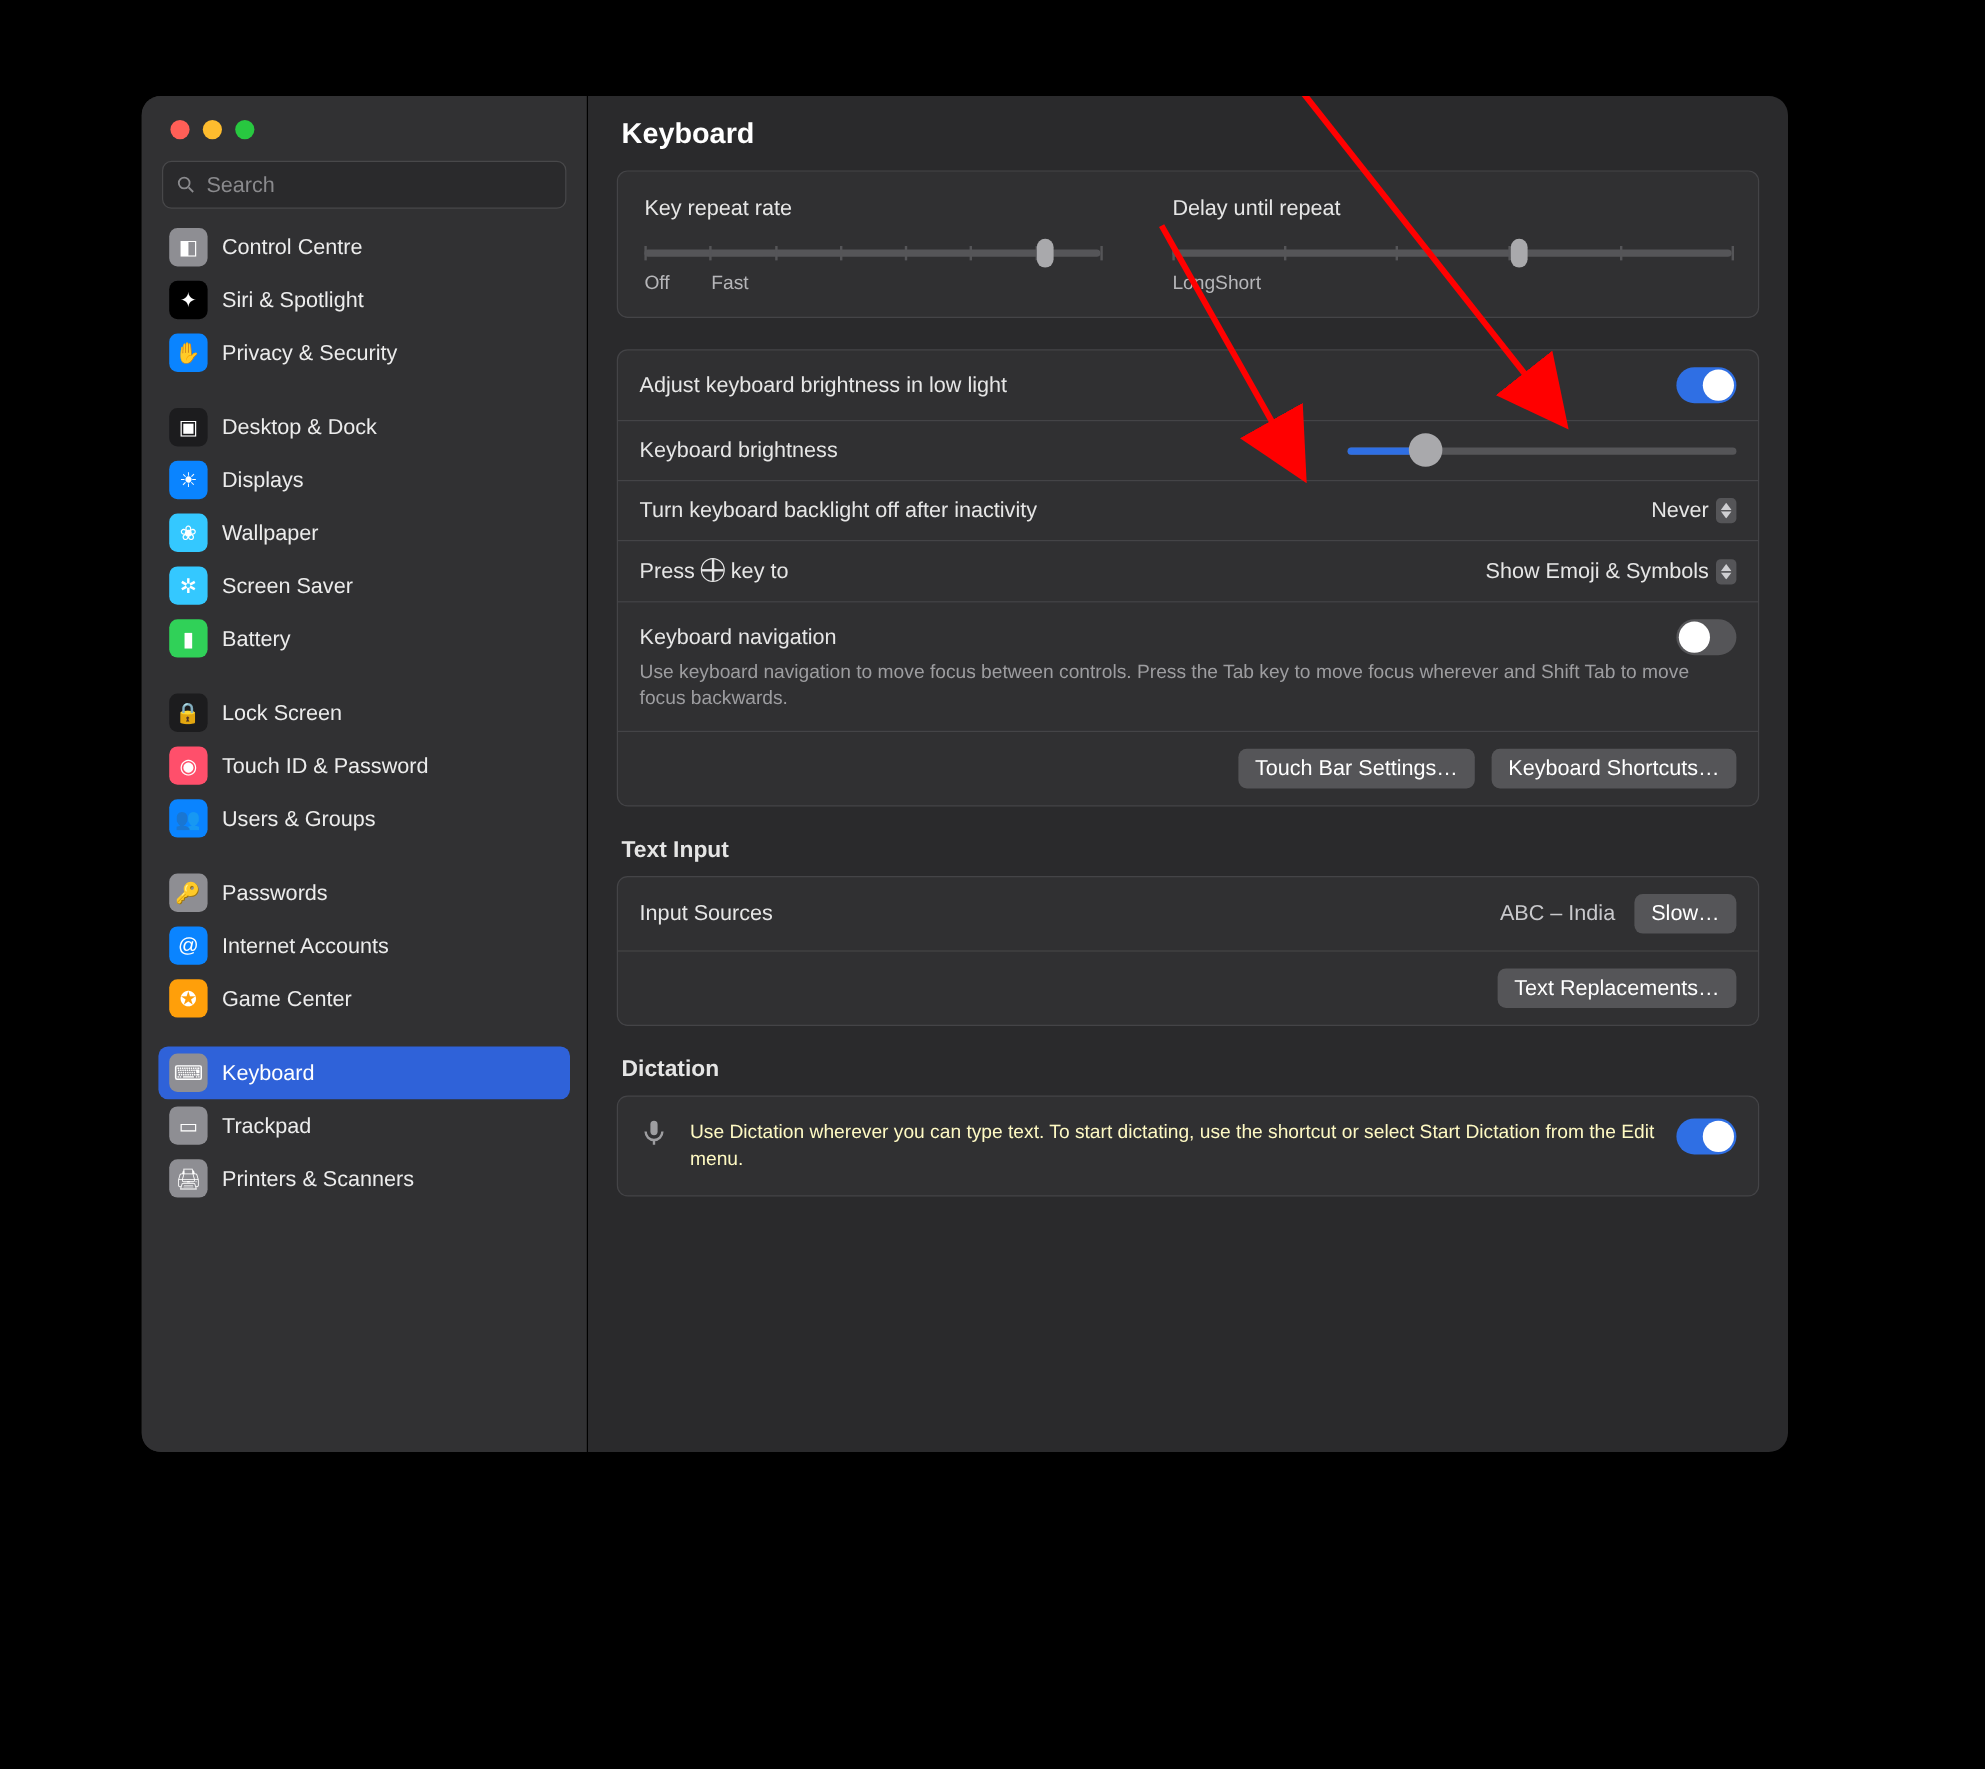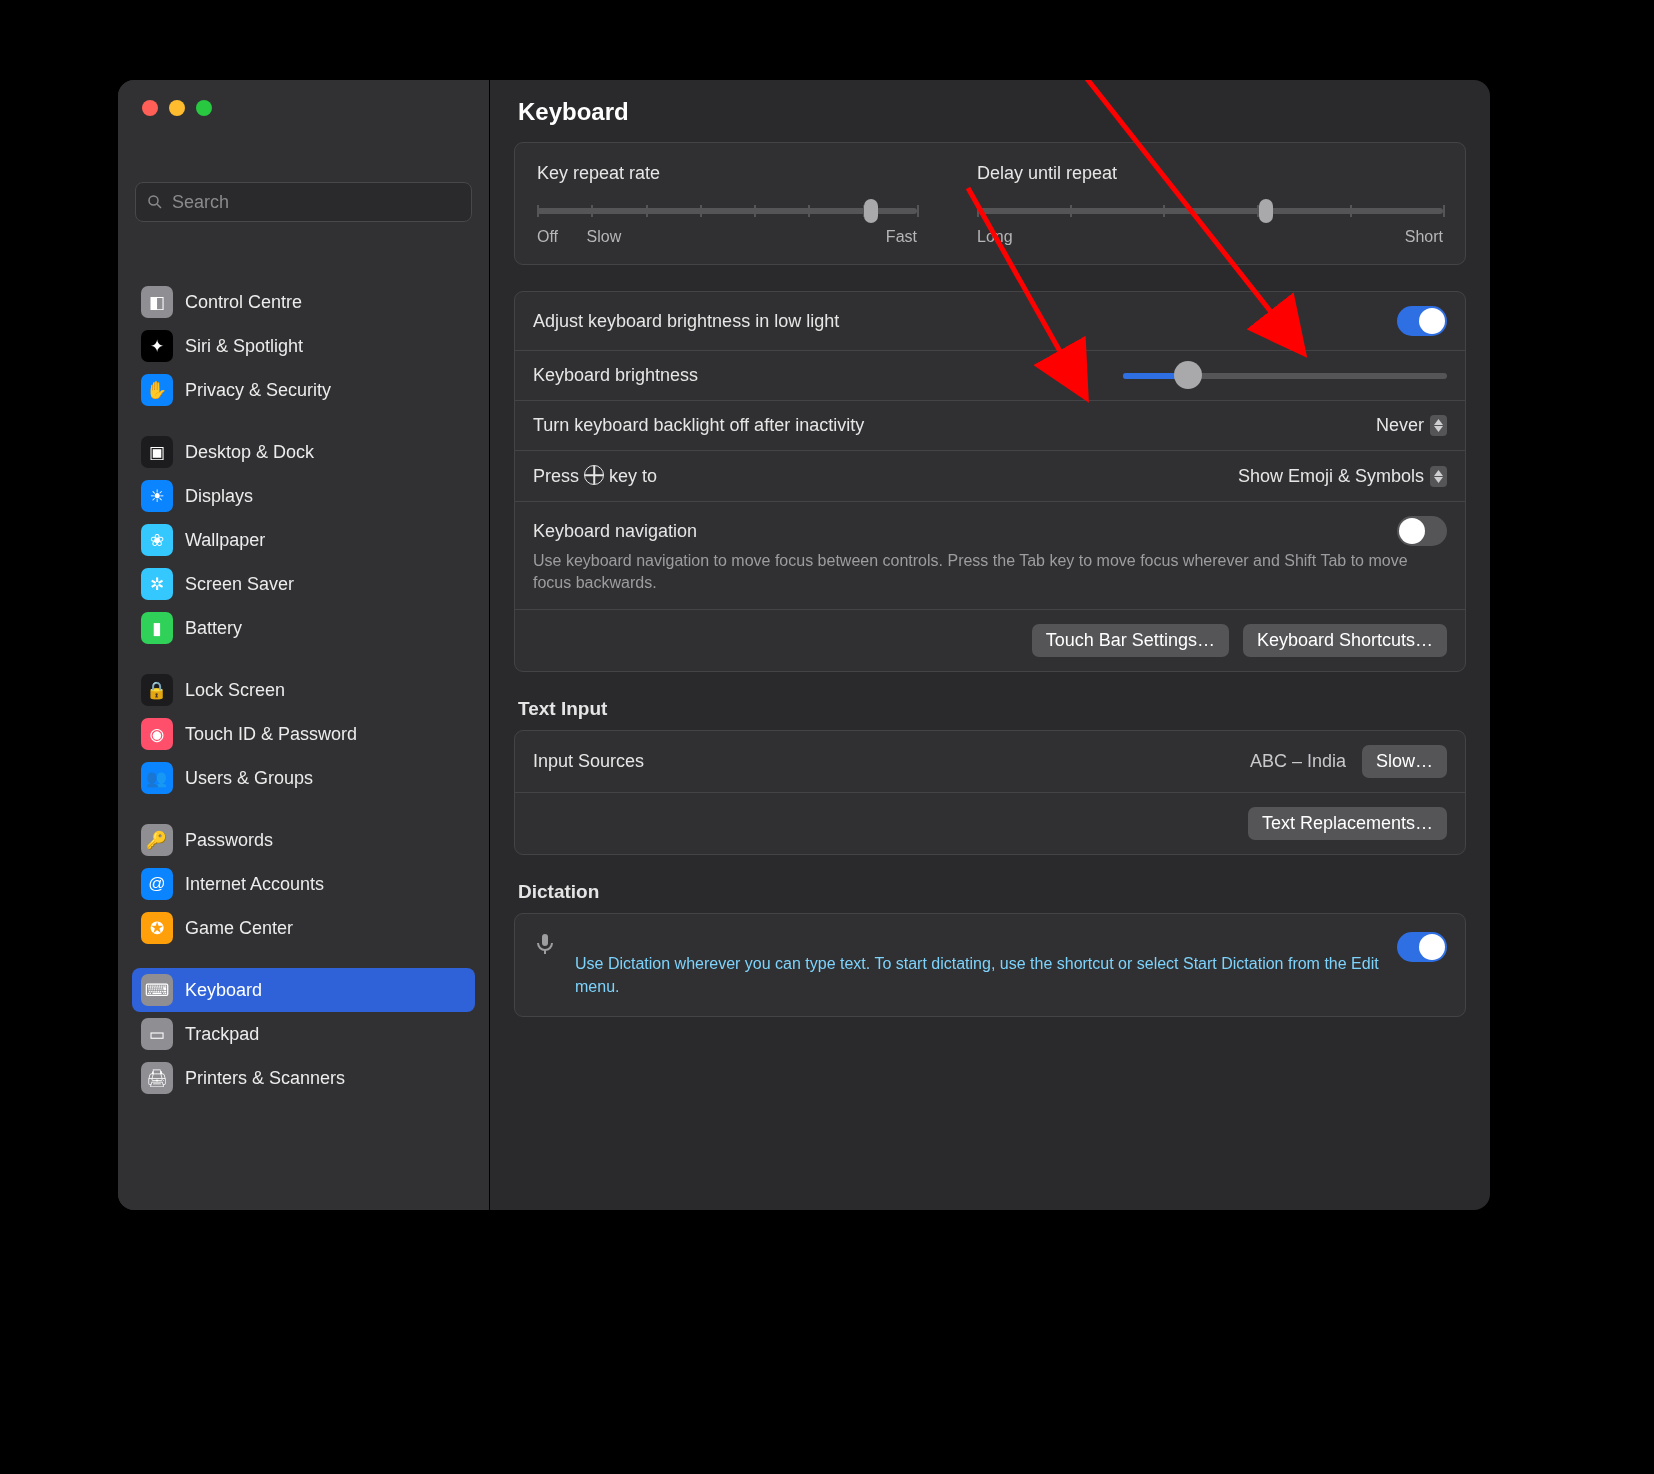--- a/index.html
+++ b/index.html
@@ -5,21 +5,21 @@
   * { box-sizing: border-box; margin:0; padding:0; }
   html,body { width:1654px; height:1474px; background:#000; font-family:-apple-system,BlinkMacSystemFont,"Helvetica Neue",sans-serif; color:#e6e6e6; overflow:hidden; }
   .stage { position:relative; width:1654px; height:1474px; }
   .window {
     position:absolute; left:118px; top:80px; width:1372px; height:1130px;
     background:#2a2a2c; border-radius:16px; overflow:hidden;
     display:flex; box-shadow:0 0 0 1px #000;
   }
   .sidebar {
     width:372px; height:100%; background:#313133; border-right:1px solid #000;
-    display:flex; flex-direction:column; flex:0 0 372px;gap:48px;
+    display:flex; flex-direction:column; flex:0 0 372px;
   }
   .traffic { display:flex; gap:11px; padding:20px 0 0 24px; }
   .tdot { width:16px; height:16px; border-radius:50%; }
   .td-r { background:#ff5f57; } .td-y { background:#febc2e; } .td-g { background:#28c840; }
   .search-wrap { padding:18px 17px 10px 17px; }
   .search {
     display:flex; align-items:center; background:#2a2a2c; border:1px solid #48484a;
     border-radius:8px; height:40px; padding:0 10px; gap:8px;
   }
   .search input {
@@ -62,21 +62,21 @@
   .slcol { flex:1; }
   .slcol.left { flex:0 0 380px; }
   .slcol.right { flex:1; }
   .sl-title { font-size:18px; color:#e6e6e6; margin-bottom:24px; }
   .track { position:relative; height:6px; background:#555558; border-radius:3px; }
   .track .tick { position:absolute; top:-3px; width:2px; height:12px; background:#555558; }
   .thumb {
     position:absolute; top:-9px; width:14px; height:24px; border-radius:7px;
     background:#a9a9ac;
   }
-  .sl-lbls { display:flex; justify-content:space-between; font-size:16px; color:#b6b6b9; margin-top:14px; }
+  .sl-lbls { display:flex; font-size:16px; color:#b6b6b9; margin-top:14px; }
   .row-flex { display:flex; align-items:center; justify-content:space-between; gap:10px; }
   .row-flex .left { font-size:18px; color:#e6e6e6; }
   .row-desc { font-size:16px; color:#9d9da0; line-height:1.4; margin-top:4px; }
   
   .toggle {
     width:50px; height:30px; border-radius:15px; background:#555558; position:relative;
     flex:0 0 50px; cursor:pointer;
   }
   .toggle.on { background:#2f6fe4; }
   .toggle .knob {
@@ -102,21 +102,21 @@
     background:#555558; color:#fff; font-size:18px; padding:6px 14px;
     border-radius:7px; cursor:pointer; border:none;
   }
   .btn-row { display:flex; justify-content:flex-end; gap:14px; }
   .globe { display:inline-flex; align-items:center; justify-content:center; width:20px; height:20px; border:1.5px solid #e6e6e6; border-radius:50%; position:relative; vertical-align:-3px; }
   .globe::before, .globe::after { content:""; position:absolute; background:#e6e6e6; }
   .globe::before { left:0; right:0; top:50%; height:1.5px; transform:translateY(-50%); }
   .globe::after { top:0; bottom:0; left:50%; width:1.5px; transform:translateX(-50%); }
   .mic-ic { width:24px; height:24px; }
   .dict-row { display:flex; align-items:flex-start; gap:18px; padding:18px; }
-  .dict-txt { flex:1; font-size:16px; color:#7dd3fc; line-height:1.45;margin-top:20px; }
+  .dict-txt { flex:1; font-size:16px; color:#fef9c3; line-height:1.45; }
   
   .ann { position:absolute; left:118px; top:80px; width:1372px; height:1130px; pointer-events:none; }
 </style>
 </head>
 <body>
 
 <div class="stage">
 <div class="window">
 
   <div class="sidebar">

